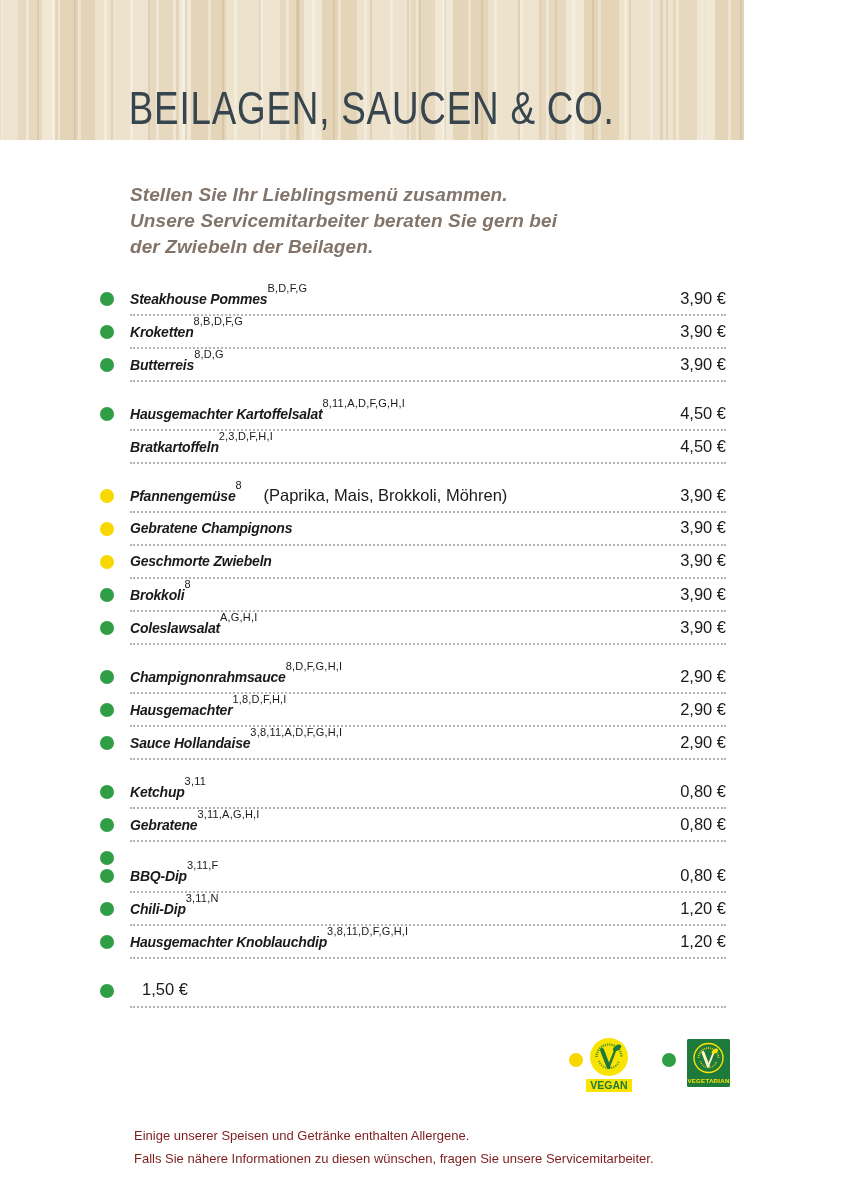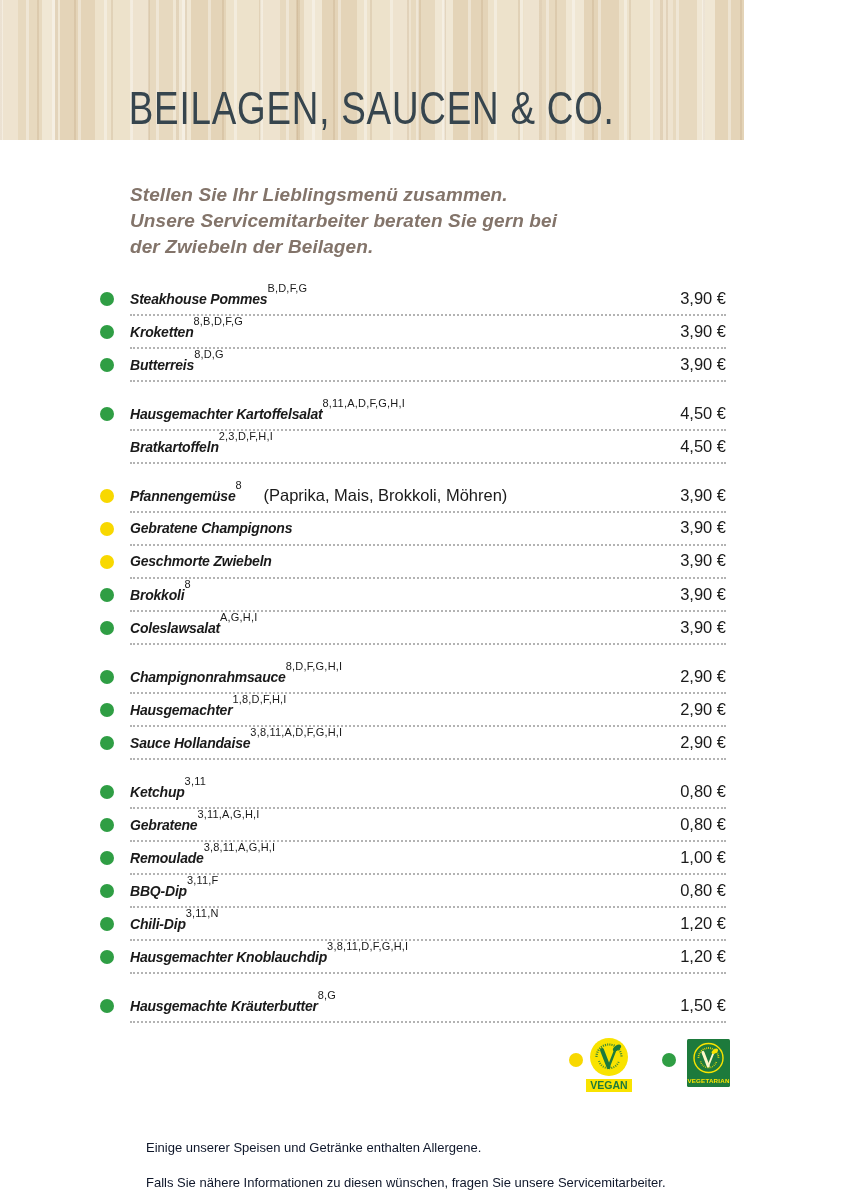--- a/index.html
+++ b/index.html
@@ -59,21 +59,21 @@
 
   
   .legend-dot { position:absolute; width:14px; height:14px; border-radius:50%; }
   .legend-dot.yellow { left:569px; top:1053px; background:var(--yellow, #f8d800); }
   .legend-dot.green  { left:662px; top:1053px; background:var(--green, #2f9e44); }
   .vegan-badge { position:absolute; left:586px; top:1037px; }
   .vegetarian-badge { position:absolute; left:687px; top:1039px; }
 
   
   .footnote { position:absolute; left:130px; top:1122px; }
-  .footnote p { margin:16px; font-size:13px; line-height:19px; color:#0f172a; }
+  .footnote p { margin:4px; font-size:13px; line-height:19px; color:#7f1d1d; }
 </style>
 </head>
 <body>
 
 <div class="page">
 
   <header class="wood-header">
     <h1><span class="condense">BEILAGEN, SAUCEN &amp; CO.</span></h1>
   </header>
 
@@ -193,24 +193,20 @@
     </div>
         <div class="menu-row">
       <span class="dot" style="background: rgb(47, 158, 68);"></span>
       <div class="row-main">
         <span class="item-text"><span class="item-name">Gebratene</span><sup class="item-allergens">3,11,A,G,H,I</sup></span>
         <span class="item-price">0,80 €</span>
       </div>
     </div>
         <div class="menu-row">
       <span class="dot" style="background: rgb(47, 158, 68);"></span>
-      <div class="row-main">
-        <span class="item-text"><span class="item-name">Remoulade</span><sup class="item-allergens">3,8,11,A,G,H,I</sup></span>
-        <span class="item-price">1,00 €</span>
-      </div>
     </div>
         <div class="menu-row">
       <span class="dot" style="background: rgb(47, 158, 68);"></span>
       <div class="row-main">
         <span class="item-text"><span class="item-name">BBQ-Dip</span><sup class="item-allergens">3,11,F</sup></span>
         <span class="item-price">0,80 €</span>
       </div>
     </div>
         <div class="menu-row">
       <span class="dot" style="background: rgb(47, 158, 68);"></span>
@@ -224,21 +220,20 @@
       <div class="row-main">
         <span class="item-text"><span class="item-name">Hausgemachter Knoblauchdip</span><sup class="item-allergens">3,8,11,D,F,G,H,I</sup></span>
         <span class="item-price">1,20 €</span>
       </div>
     </div>
       </div>
       <div class="menu-group">
         <div class="menu-row">
       <span class="dot" style="background: rgb(47, 158, 68);"></span>
       <div class="row-main">
-        <span class="item-text"><span class="item-name">Hausgemachte Kräuterbutter</span><sup class="item-allergens">8,G</sup></span>
         <span class="item-price">1,50 €</span>
       </div>
     </div>
       </div>
     </section>
 
   <span class="legend-dot yellow"></span>
 
   <svg class="vegan-badge" width="46" height="56" viewBox="0 0 46 56">
     <circle cx="23" cy="20" r="19" fill="var(--badge_yellow)"></circle>

